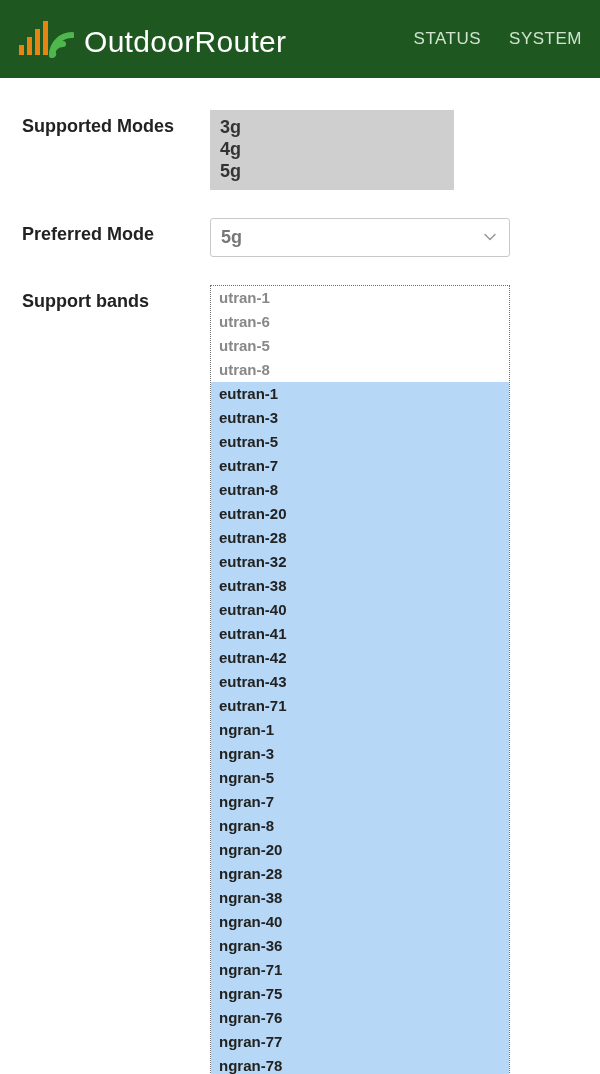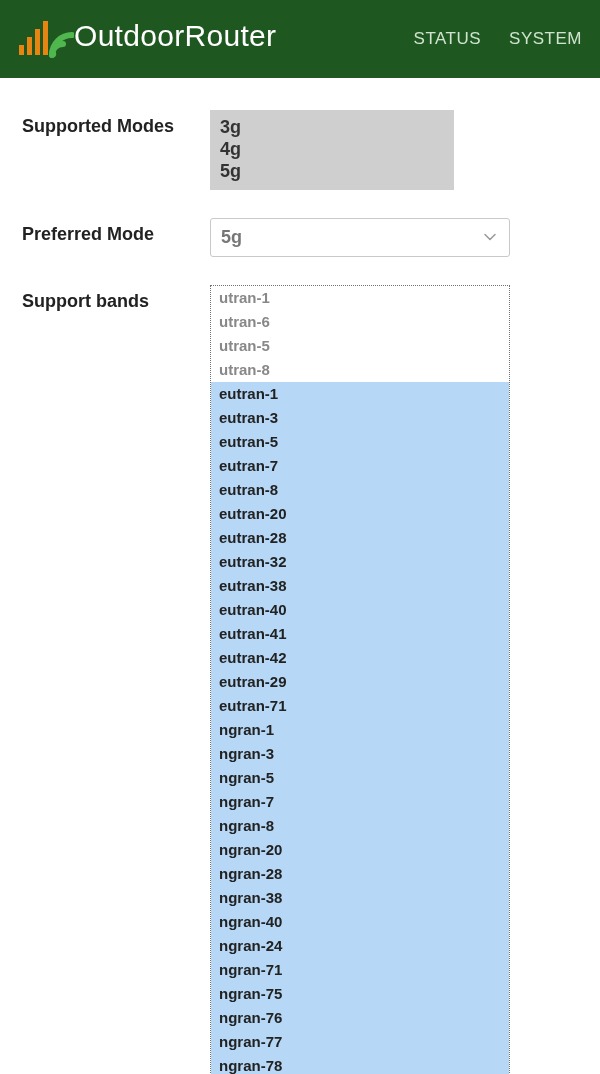--- a/index.html
+++ b/index.html
@@ -10,21 +10,22 @@
     }
     .header {
       background: #1e5820;
       display: flex;
       align-items: center;
       padding: 0 18px;
       height: 78px;
     }
     .logo-group {
       display: flex;
-      align-items: flex-start;
+      align-items: flex-end;
+      gap: 10px;
     }
     .logo-icon { display: flex; align-items: center; }
     .brand-name { color: #fff; font-size: 30px; font-weight: 300; letter-spacing: 0.3px; }
     .nav { margin-left: auto; display: flex; gap: 28px; align-items: flex-end; }
     .nav-item { color: #cfe3cf; font-size: 17px; letter-spacing: 0.5px; cursor: pointer; }
 
     .content { padding: 32px 22px 22px 22px; }
     .row { display: flex; align-items: flex-start; margin-bottom: 28px; font-weight: bold; }
     .row.last { margin-bottom: 0; }
     .label-col { width: 188px; padding-top: 6px; color: #222; font-size: 18px; }
@@ -135,32 +136,32 @@
           <div class="band-item band-selected">eutran-5</div>
           <div class="band-item band-selected">eutran-7</div>
           <div class="band-item band-selected">eutran-8</div>
           <div class="band-item band-selected">eutran-20</div>
           <div class="band-item band-selected">eutran-28</div>
           <div class="band-item band-selected">eutran-32</div>
           <div class="band-item band-selected">eutran-38</div>
           <div class="band-item band-selected">eutran-40</div>
           <div class="band-item band-selected">eutran-41</div>
           <div class="band-item band-selected">eutran-42</div>
-          <div class="band-item band-selected">eutran-29</div>
+          <div class="band-item band-selected">eutran-43</div>
           <div class="band-item band-selected">eutran-71</div>
           <div class="band-item band-selected">ngran-1</div>
           <div class="band-item band-selected">ngran-3</div>
           <div class="band-item band-selected">ngran-5</div>
           <div class="band-item band-selected">ngran-7</div>
           <div class="band-item band-selected">ngran-8</div>
           <div class="band-item band-selected">ngran-20</div>
           <div class="band-item band-selected">ngran-28</div>
           <div class="band-item band-selected">ngran-38</div>
           <div class="band-item band-selected">ngran-40</div>
-          <div class="band-item band-selected">ngran-24</div>
+          <div class="band-item band-selected">ngran-36</div>
           <div class="band-item band-selected">ngran-71</div>
           <div class="band-item band-selected">ngran-75</div>
           <div class="band-item band-selected">ngran-76</div>
           <div class="band-item band-selected">ngran-77</div>
           <div class="band-item band-selected">ngran-78</div>
         </div>
     </div>
   </div>
 
 </div>

